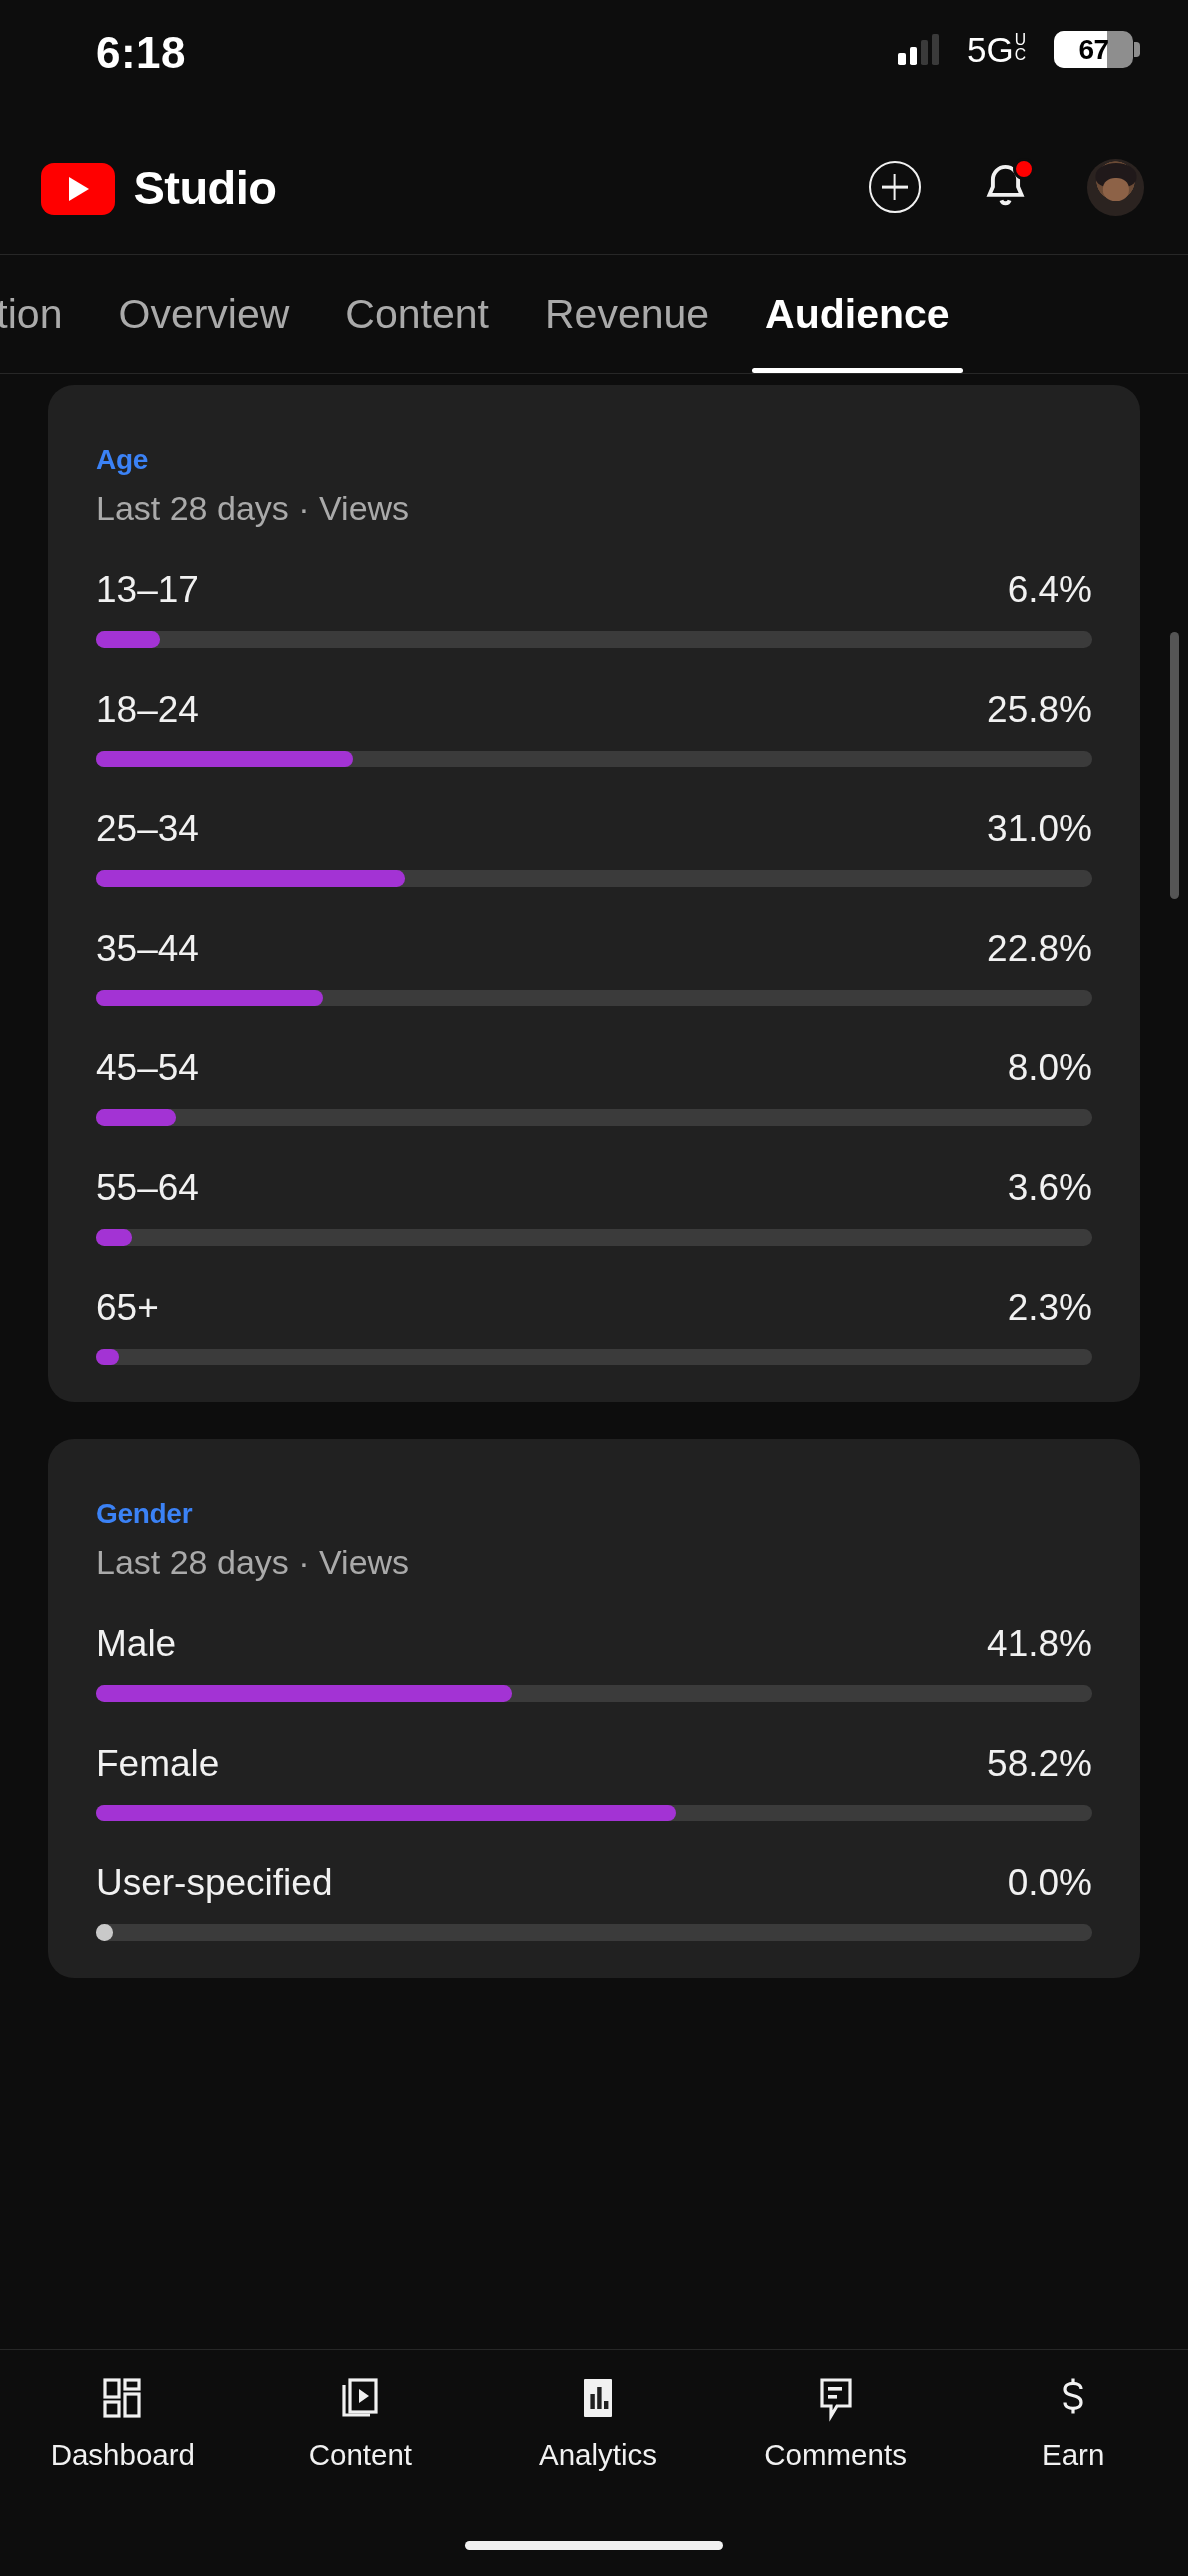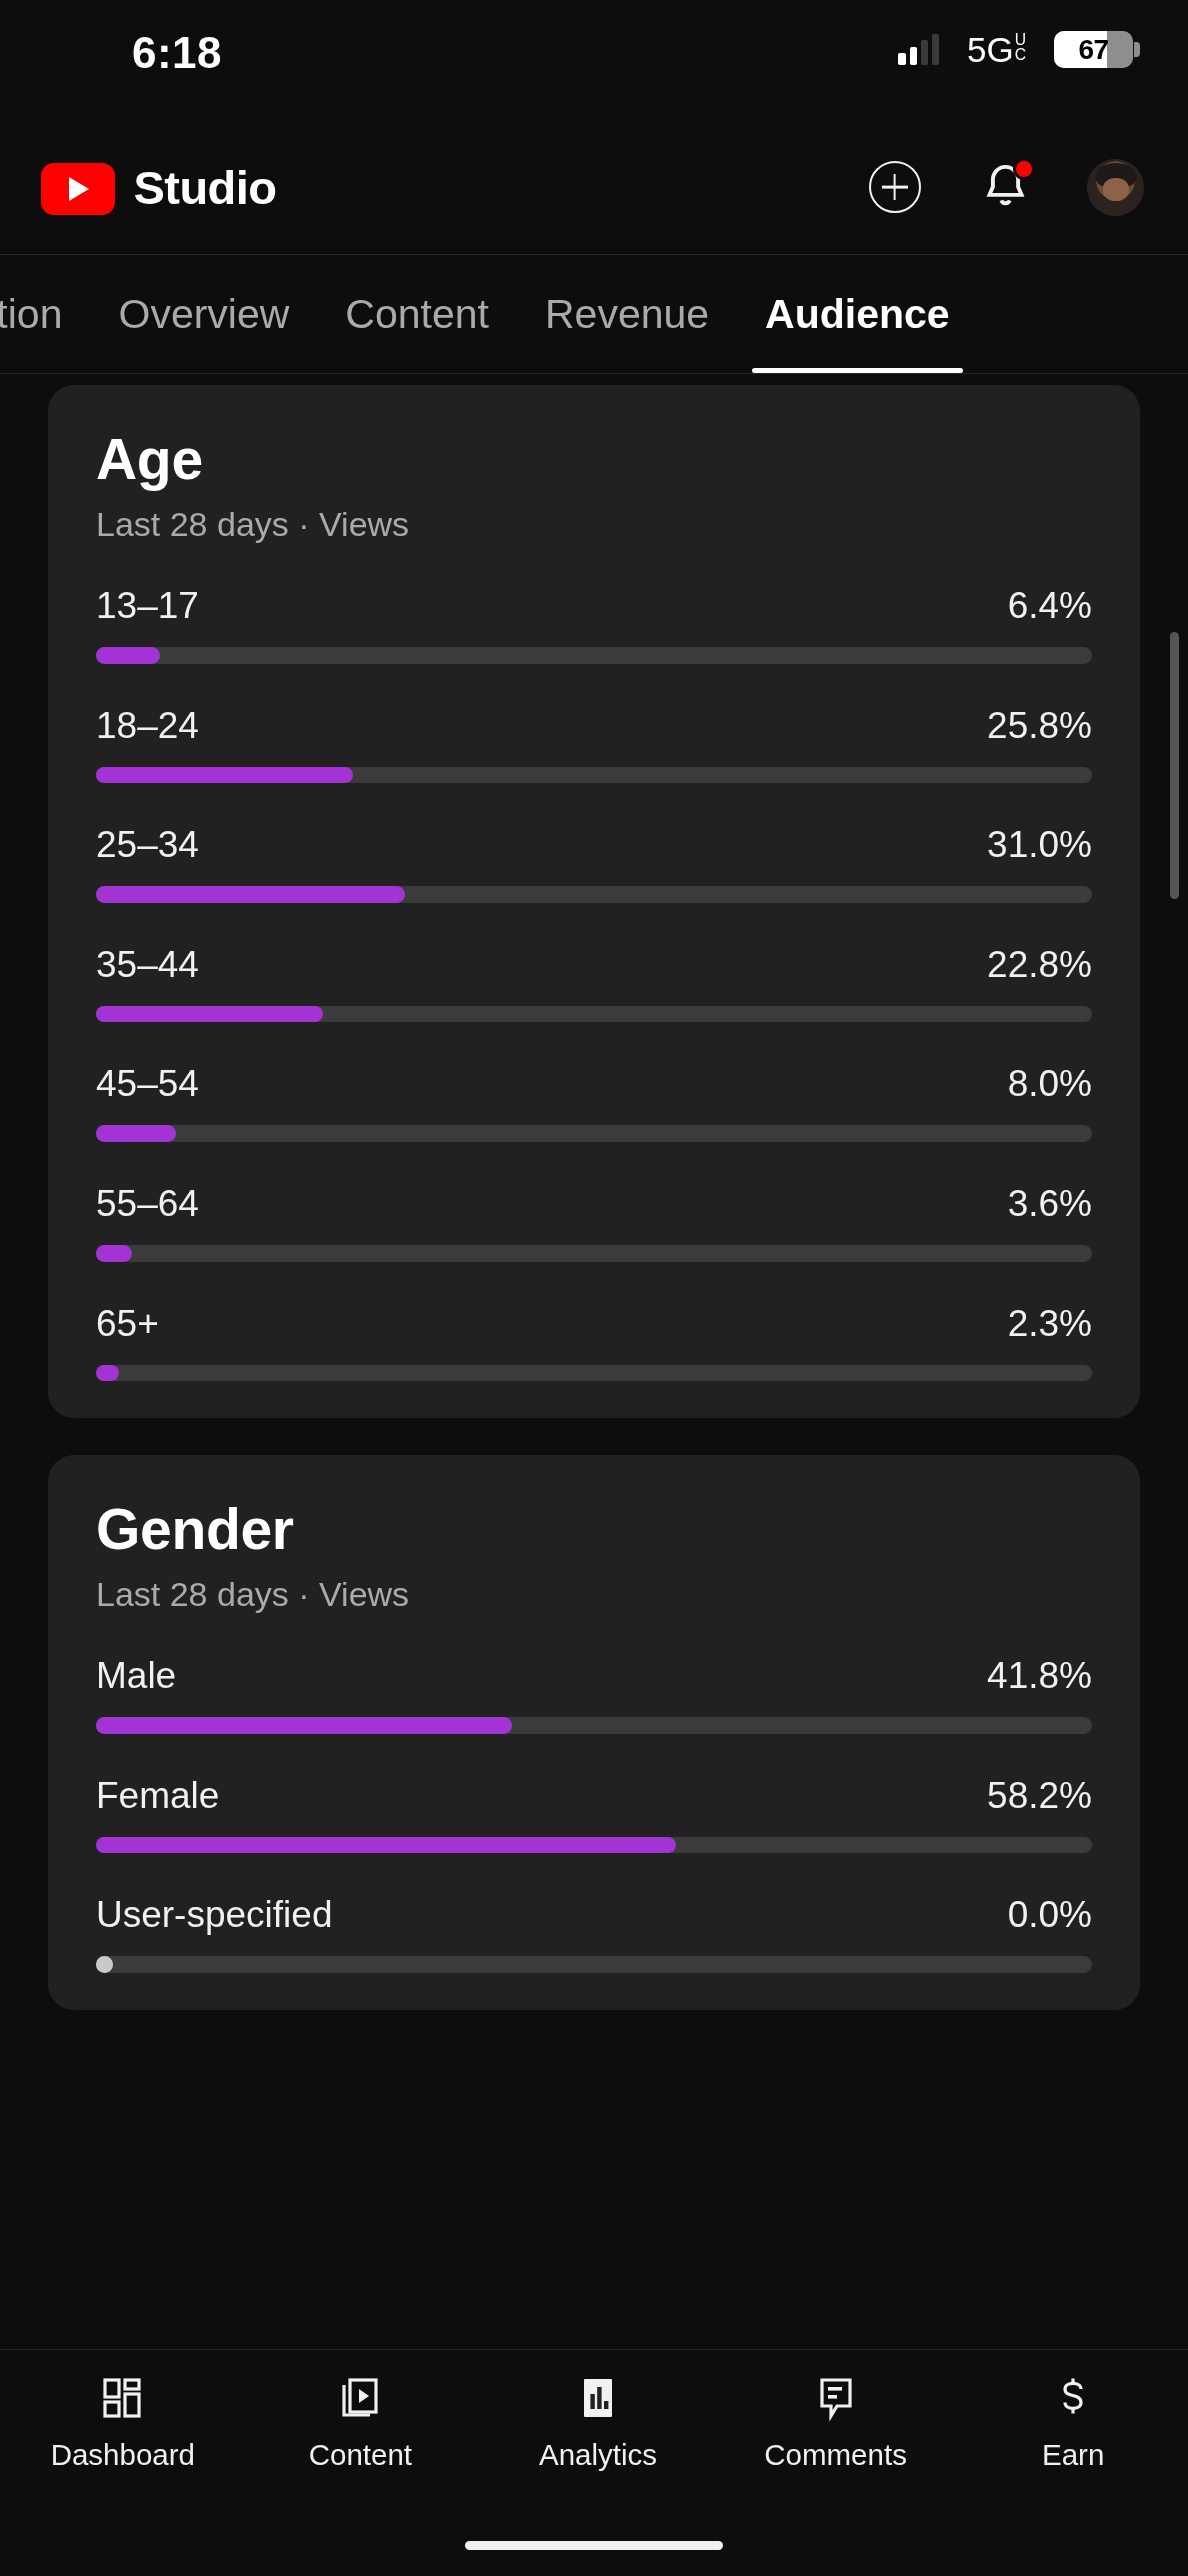--- a/index.html
+++ b/index.html
@@ -3,21 +3,21 @@
 <meta charset="utf-8">
 <style>
   * { margin:0; padding:0; box-sizing:border-box; }
   html,body { width:1188px; height:2576px; background:#0d0d0d; overflow:hidden; }
   body { font-family:"Liberation Sans", sans-serif; color:#fff; -webkit-font-smoothing:antialiased; }
 
   
   .statusbar { height:120px; position:relative; }
   .sb-time {
     position:absolute; left:96px; top:28px;
-    font-size:44px; font-weight:600; letter-spacing:0.5px; color:#fff;margin-left:36px;
+    font-size:44px; font-weight:600; letter-spacing:0.5px; color:#fff;
   }
   .sb-right { position:absolute; right:55px; top:31px; display:flex; align-items:center; gap:28px; }
   .signal { display:flex; align-items:flex-end; gap:3.7px; height:31px; }
   .signal i { display:block; width:7.4px; background:#fff; border-radius:1.8px; }
   .signal i:nth-child(1){ height:12px; }
   .signal i:nth-child(2){ height:18.4px; }
   .signal i:nth-child(3){ height:25px; background:#3a3a3a; }
   .signal i:nth-child(4){ height:31px; background:#3a3a3a; }
   .net { display:flex; align-items:flex-start; font-size:35px; font-weight:500; line-height:1; }
   .net .uc { display:flex; flex-direction:column; font-size:15.7px; line-height:0.95; margin-left:0.9px; margin-top:0.9px; }
@@ -92,21 +92,21 @@
     content:""; position:absolute; left:14.7px; right:14.7px; bottom:0;
     height:5.5px; background:#fff; border-radius:2.8px;
   }
 
   
   .content { position:relative; height:1920px; padding:0 0 0 0; overflow:hidden; }
   .card {
     margin:11px 48px 0 48px; background:#212121; border-radius:26px;
     padding:41px 48px 37px 48px;
   }
-  .card-title { font-size:57px; font-weight:700; letter-spacing:-0.3px; color:#ffffff; }
+  .card-title { font-size:28px; font-weight:700; letter-spacing:-0.3px; color:#3b82f6;margin-top:18px; }
   .card-sub { font-size:34px; color:#aaaaaa; margin-top:13px; }
 
   .metric-row { margin-top:41px; }
   .metric-head { display:flex; justify-content:space-between; align-items:center;margin-top:12px; }
   .metric-label { font-size:37px; color:#f1f1f1; }
   .metric-value { font-size:37px; color:#f1f1f1; }
   .track {
     position:relative; height:16.6px; margin-top:20px;
     background:#3b3b3b; border-radius:8.3px;
   }

